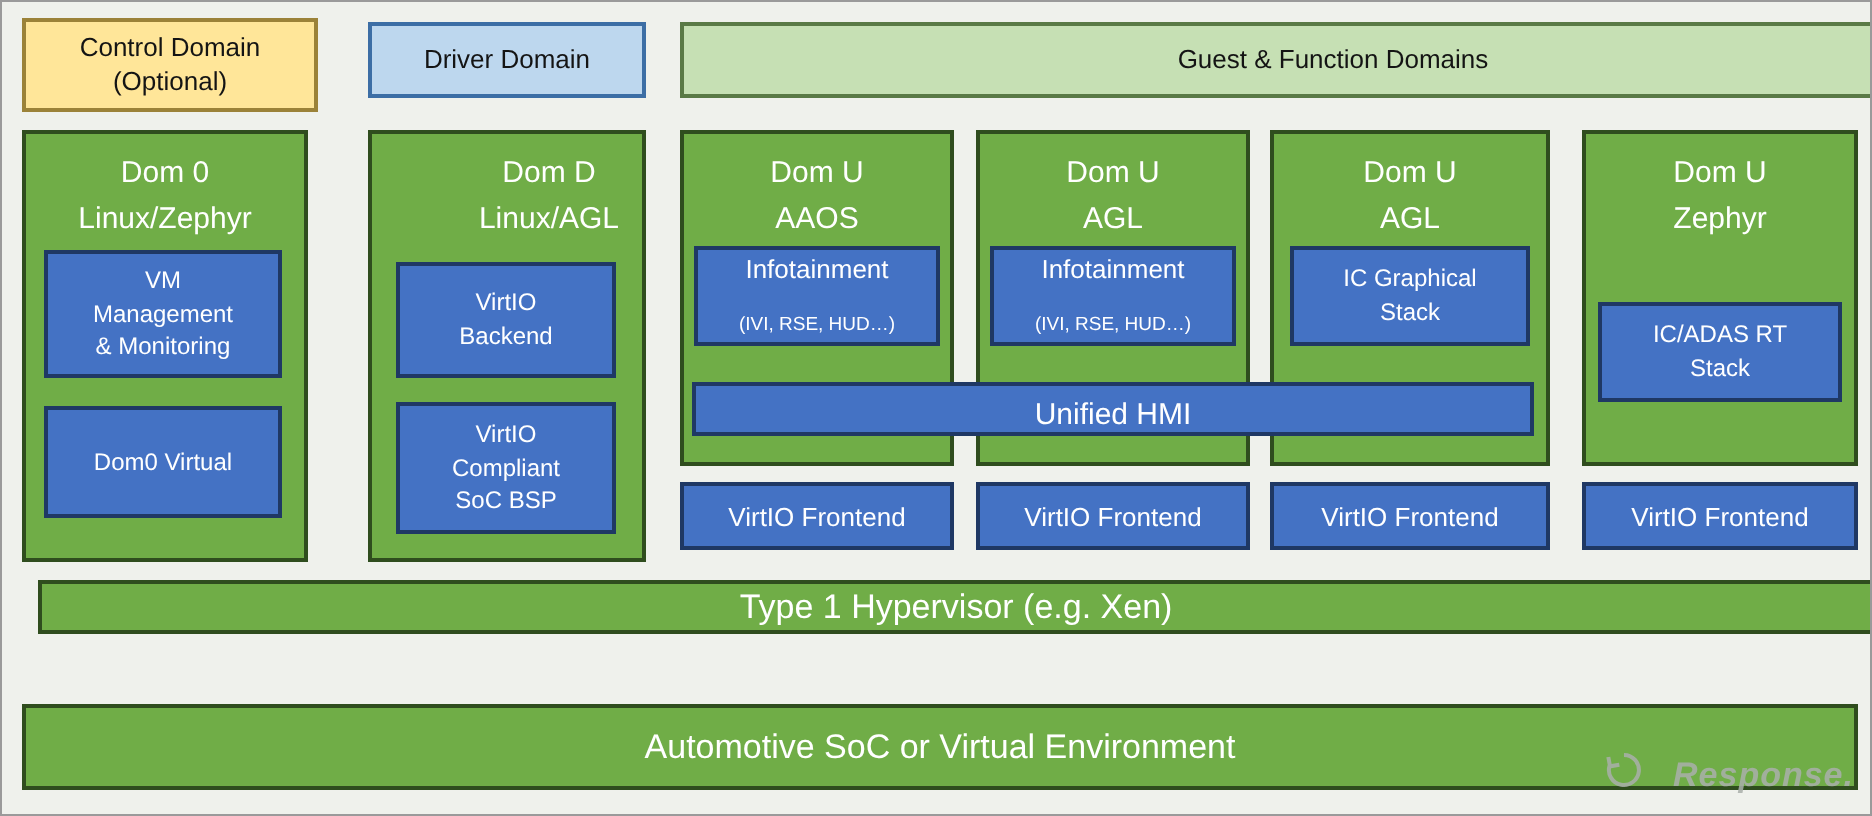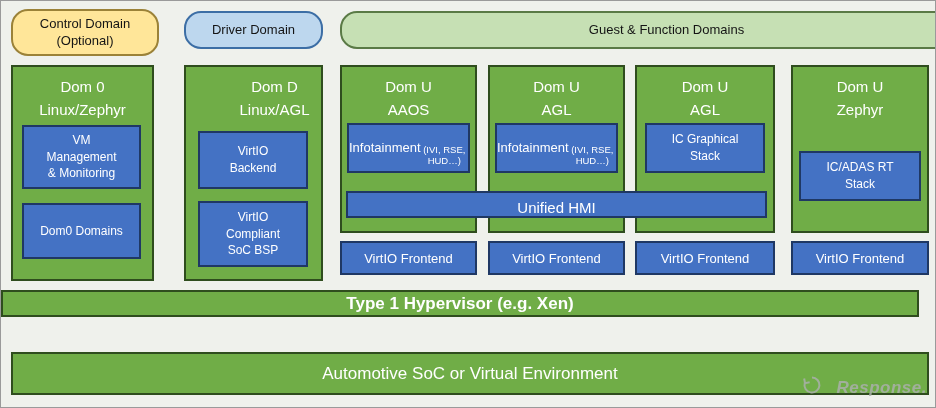--- a/index.html
+++ b/index.html
@@ -3,23 +3,23 @@
 <meta charset="utf-8">
 <style>
   html, body { margin: 0; padding: 0; background: #ffffff; }
   .canvas {
     position: relative; width: 936px; height: 408px;
     background: #eff1ec; border: 1px solid #9a9a9a; box-sizing: border-box;
     font-family: "Liberation Sans", sans-serif; overflow: hidden;
   }
   .abs { position: absolute; box-sizing: border-box; }
   .center { display: flex; align-items: center; justify-content: center; text-align: center; }
-  .col { flex-direction: row; }
+  .col { flex-direction: column; }
   .pre { white-space: pre-line; }
-  .hdr { font-size: 13px; color: #141414; line-height: 1.3; border-radius: 17px; }
+  .hdr { font-size: 13px; color: #141414; line-height: 1.3; }
   .hdr-control { background: #ffe699; border: 2px solid #9b8238; }
   .hdr-driver  { background: #bdd7ee; border: 2px solid #3c6ea5; }
   .hdr-guest   { background: #c6e0b4; border: 2px solid #5a7a46; }
   .green { background: #70ad47; border: 2px solid #2f4d1e; color: #ffffff; }
   .blue  { background: #4472c4; border: 2px solid #1f3864; color: #ffffff; }
   .domain-title { font-size: 15px; line-height: 1.55; padding-top: 8px; text-align: center; }
   .inner-label { font-size: 12px; line-height: 1.4; }
   .info-main { font-size: 13px; display: block; line-height: 1.25; }
   .info-sub  { font-size: 9.5px; display: block; margin-top: 14px; line-height: 1.2; }
   .hmi { font-size: 15px; z-index: 5; }
@@ -50,21 +50,21 @@
 
   <div class="abs green" style="left:10px; top:64px; width:143px; height:216px;">
     <div class="domain-title pre">Dom 0
 Linux/Zephyr</div>
     <div class="abs blue center" style="left:9px; top:58px; width:119px; height:64px;">
       <span class="inner-label pre">VM
 Management
 &amp; Monitoring</span>
     </div>
     <div class="abs blue center" style="left:9px; top:136px; width:119px; height:56px;">
-      <span class="inner-label pre">Dom0 Domains</span>
+      <span class="inner-label pre">Dom0 Virtual</span>
     </div>
   </div>
 
   <div class="abs green" style="left:183px; top:64px; width:139px; height:216px;padding-left:42px;">
     <div class="domain-title pre">Dom D
 Linux/AGL</div>
     <div class="abs blue center" style="left:12px; top:64px; width:110px; height:58px;">
       <span class="inner-label pre">VirtIO
 Backend</span>
     </div>
@@ -121,21 +121,21 @@
   <div class="abs blue center vfe" style="left:487px; top:240px; width:137px; height:34px;">
     <span>VirtIO Frontend</span>
   </div>
   <div class="abs blue center vfe" style="left:634px; top:240px; width:140px; height:34px;">
     <span>VirtIO Frontend</span>
   </div>
   <div class="abs blue center vfe" style="left:790px; top:240px; width:138px; height:34px;">
     <span>VirtIO Frontend</span>
   </div>
 
-  <div class="abs green center bar" style="left:0; top:289px; width:918px; height:27px;font-weight:bold;">
+  <div class="abs green center bar" style="left:18px; top:289px; width:918px; height:27px;">
     <span>Type 1 Hypervisor (e.g. Xen)</span>
   </div>
 
   <div class="abs green center bar" style="left:10px; top:351px; width:918px; height:43px;">
     <span>Automotive SoC or Virtual Environment</span>
   </div>
 
   <div class="watermark">
     <span>
       <svg width="20" height="20" viewBox="0 0 24 24" aria-hidden="true">

